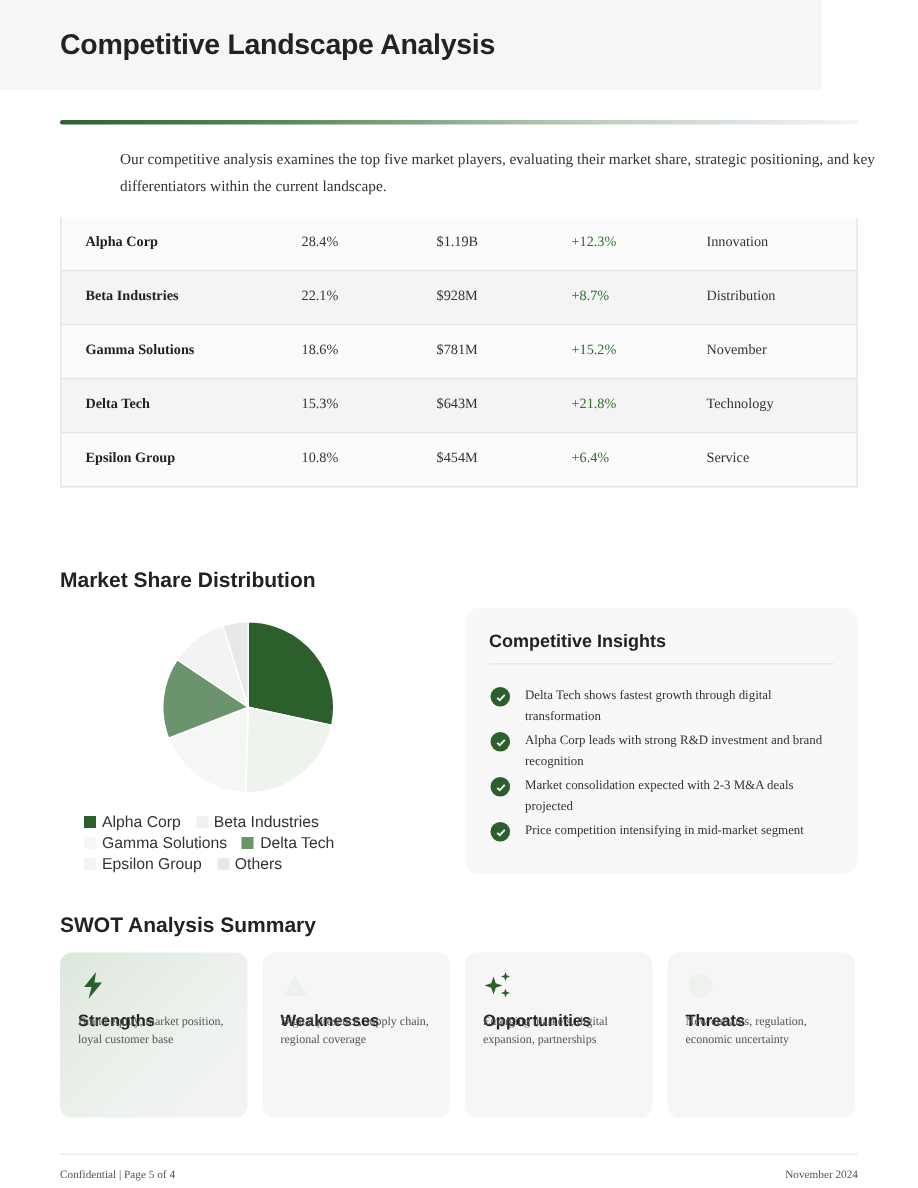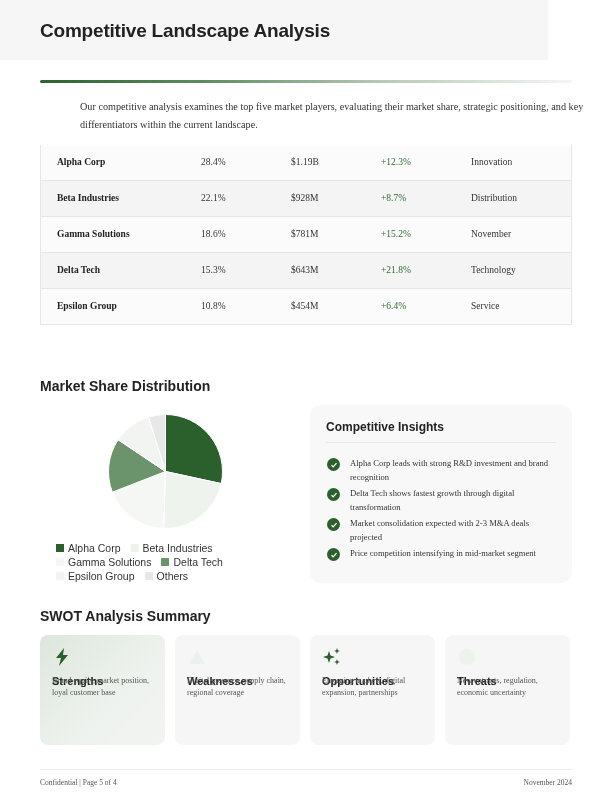--- a/index.html
+++ b/index.html
@@ -142,29 +142,29 @@
 <div class="insights">
   <div class="ins-title">Competitive Insights</div>
   <div class="ins-divider"></div>
   <div class="ins-list">
     <div class="ins-item">
       <span class="check">
           <svg width="8" height="8" viewBox="0 0 8 8">
             <path d="M1.5 4.2 L3.2 5.8 L6.5 2.2" stroke="#fff" stroke-width="1.2" fill="none"></path>
           </svg>
         </span>
+      <span>Delta Tech shows fastest growth through digital transformation</span>
+    </div>
+    <div class="ins-item">
+      <span class="check">
+          <svg width="8" height="8" viewBox="0 0 8 8">
+            <path d="M1.5 4.2 L3.2 5.8 L6.5 2.2" stroke="#fff" stroke-width="1.2" fill="none"></path>
+          </svg>
+        </span>
       <span>Alpha Corp leads with strong R&amp;D investment and brand recognition</span>
-    </div>
-    <div class="ins-item">
-      <span class="check">
-          <svg width="8" height="8" viewBox="0 0 8 8">
-            <path d="M1.5 4.2 L3.2 5.8 L6.5 2.2" stroke="#fff" stroke-width="1.2" fill="none"></path>
-          </svg>
-        </span>
-      <span>Delta Tech shows fastest growth through digital transformation</span>
     </div>
     <div class="ins-item">
       <span class="check">
           <svg width="8" height="8" viewBox="0 0 8 8">
             <path d="M1.5 4.2 L3.2 5.8 L6.5 2.2" stroke="#fff" stroke-width="1.2" fill="none"></path>
           </svg>
         </span>
       <span>Market consolidation expected with 2-3 M&amp;A deals projected</span>
     </div>
     <div class="ins-item">

